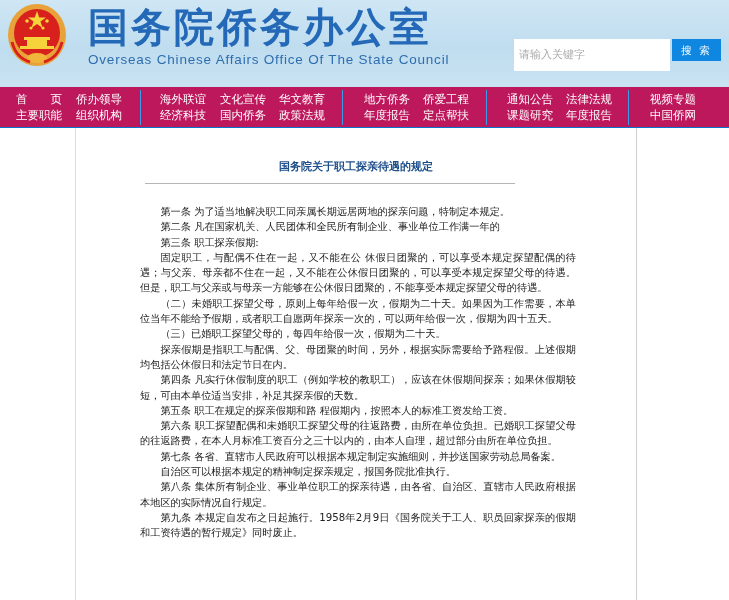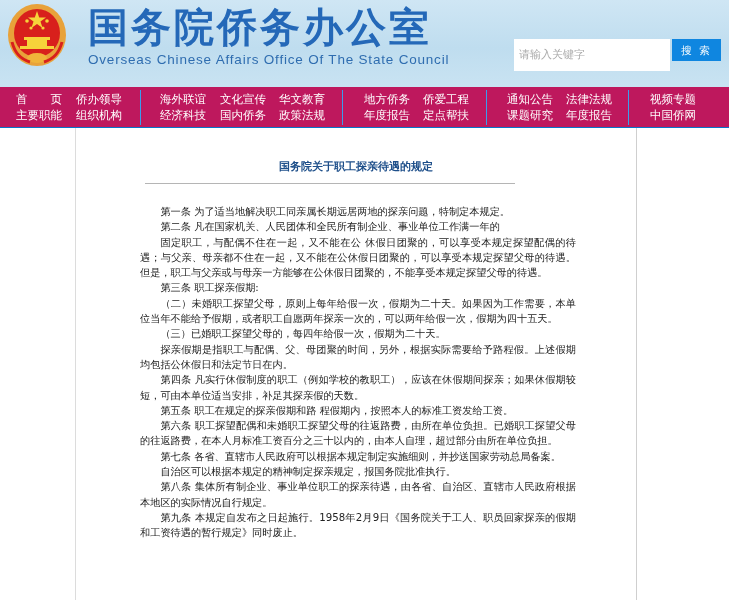--- a/index.html
+++ b/index.html
@@ -137,22 +137,22 @@
   <span class="nav-item" style="left:650px;top:5px;">视频专题</span>
   <span class="nav-item" style="left:650px;top:21px;">中国侨网</span>
 </div>
 
 <div class="content-box">
   <div class="article-title">国务院关于职工探亲待遇的规定</div>
   <div class="title-rule"></div>
   <div class="article-body">
     <p>第一条 为了适当地解决职工同亲属长期远居两地的探亲问题，特制定本规定。</p>
     <p>第二条 凡在国家机关、人民团体和全民所有制企业、事业单位工作满一年的</p>
+    <p>第三条 职工探亲假期:</p>
     <p>固定职工，与配偶不住在一起，又不能在公 休假日团聚的，可以享受本规定探望配偶的待遇；与父亲、母亲都不住在一起，又不能在公休假日团聚的，可以享受本规定探望父母的待遇。但是，职工与父亲或与母亲一方能够在公休假日团聚的，不能享受本规定探望父母的待遇。</p>
-    <p>第三条 职工探亲假期:</p>
     <p>（二）未婚职工探望父母，原则上每年给假一次，假期为二十天。如果因为工作需要，本单位当年不能给予假期，或者职工自愿两年探亲一次的，可以两年给假一次，假期为四十五天。</p>
     <p>（三）已婚职工探望父母的，每四年给假一次，假期为二十天。</p>
     <p>探亲假期是指职工与配偶、父、母团聚的时间，另外，根据实际需要给予路程假。上述假期均包括公休假日和法定节日在内。</p>
     <p>第四条 凡实行休假制度的职工（例如学校的教职工），应该在休假期间探亲；如果休假期较短，可由本单位适当安排，补足其探亲假的天数。</p>
     <p>第五条 职工在规定的探亲假期和路 程假期内，按照本人的标准工资发给工资。</p>
     <p>第六条 职工探望配偶和未婚职工探望父母的往返路费，由所在单位负担。已婚职工探望父母的往返路费，在本人月标准工资百分之三十以内的，由本人自理，超过部分由所在单位负担。</p>
     <p>第七条 各省、直辖市人民政府可以根据本规定制定实施细则，并抄送国家劳动总局备案。</p>
     <p>自治区可以根据本规定的精神制定探亲规定，报国务院批准执行。</p>
     <p>第八条 集体所有制企业、事业单位职工的探亲待遇，由各省、自治区、直辖市人民政府根据本地区的实际情况自行规定。</p>
     <p>第九条 本规定自发布之日起施行。1958年2月9日《国务院关于工人、职员回家探亲的假期和工资待遇的暂行规定》同时废止。</p>

